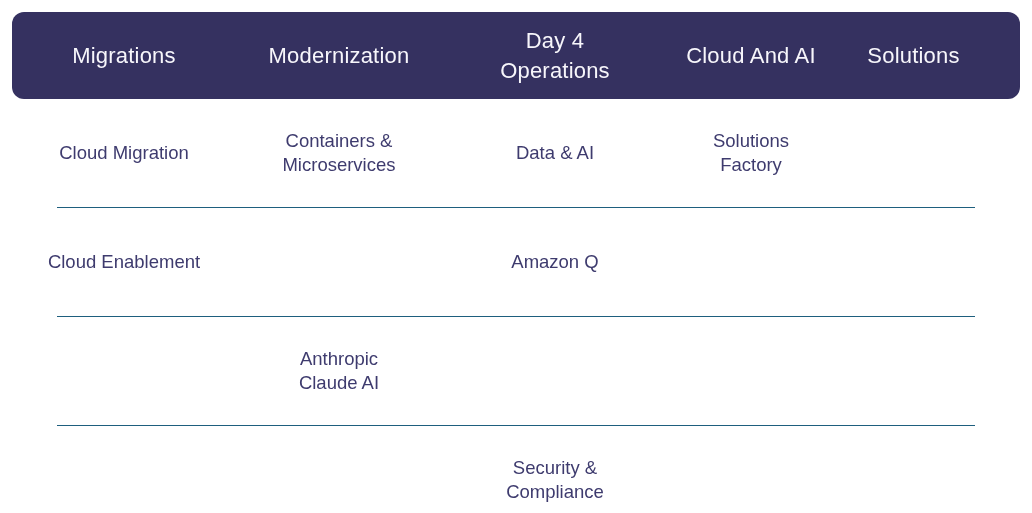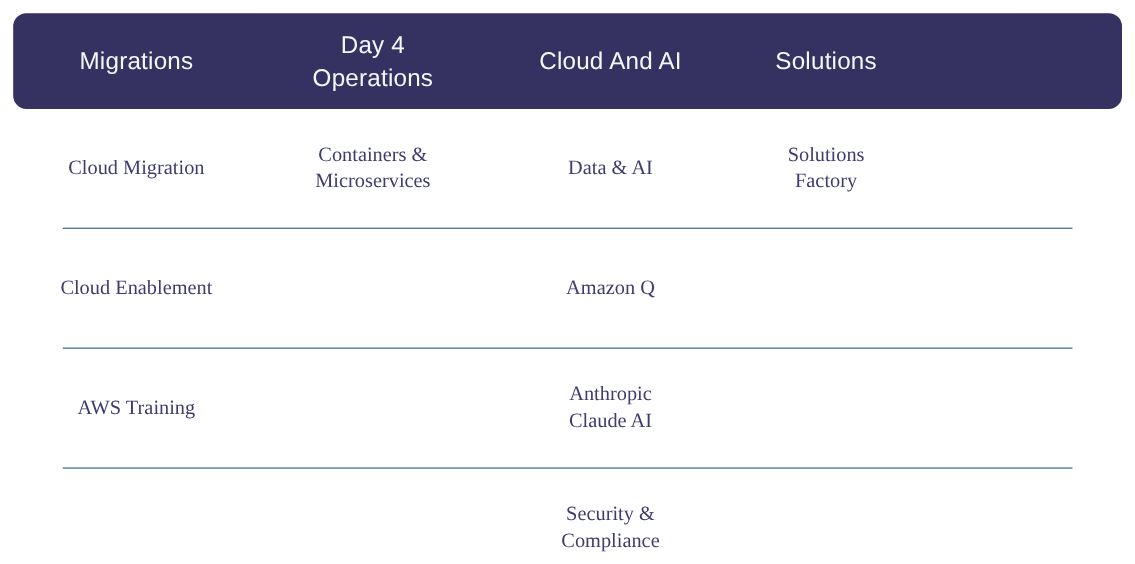--- a/index.html
+++ b/index.html
@@ -48,21 +48,20 @@
     font-size: 22px;
     line-height: 1.32;
     letter-spacing: 0.2px;
     text-align: center;
     white-space: pre-line;
     cursor: pointer;
   }
   .row {
     height: 107.5px;
     align-items: center;
-    font-family: Liberation Serif, serif;
   }
   .cell {
     color: var(--item-text, #3e3b6e);
     font-size: 18.5px;
     line-height: 1.3;
     text-align: center;
     white-space: pre-line;
     cursor: pointer;
   }
   .cell:empty {
@@ -76,20 +75,21 @@
 </style>
 </head>
 <body>
 
 <div class="menu">
 
   <div class="header-row">
     <div class="header-bar"></div>
     <div class="grid header-grid">
       <div class="tab">Migrations</div>
+      <div class="tab">Modernization</div>
       <div class="tab">Day 4
 Operations</div>
       <div class="tab">Cloud And AI</div>
       <div class="tab">Solutions</div>
     </div>
   </div>
 
   <div class="grid row">
     <div class="cell">Cloud Migration</div>
     <div class="cell">Containers &amp;
@@ -104,21 +104,20 @@
   <div class="grid row">
     <div class="cell">Cloud Enablement</div>
     <div class="cell"></div>
     <div class="cell">Amazon Q</div>
     <div class="cell"></div>
   </div>
 
   <div class="divider"></div>
 
   <div class="grid row">
-    <div class="cell">AWS Training</div>
     <div class="cell"></div>
     <div class="cell">Anthropic
 Claude AI</div>
     <div class="cell"></div>
   </div>
 
   <div class="divider"></div>
 
   <div class="grid row">
     <div class="cell"></div>

